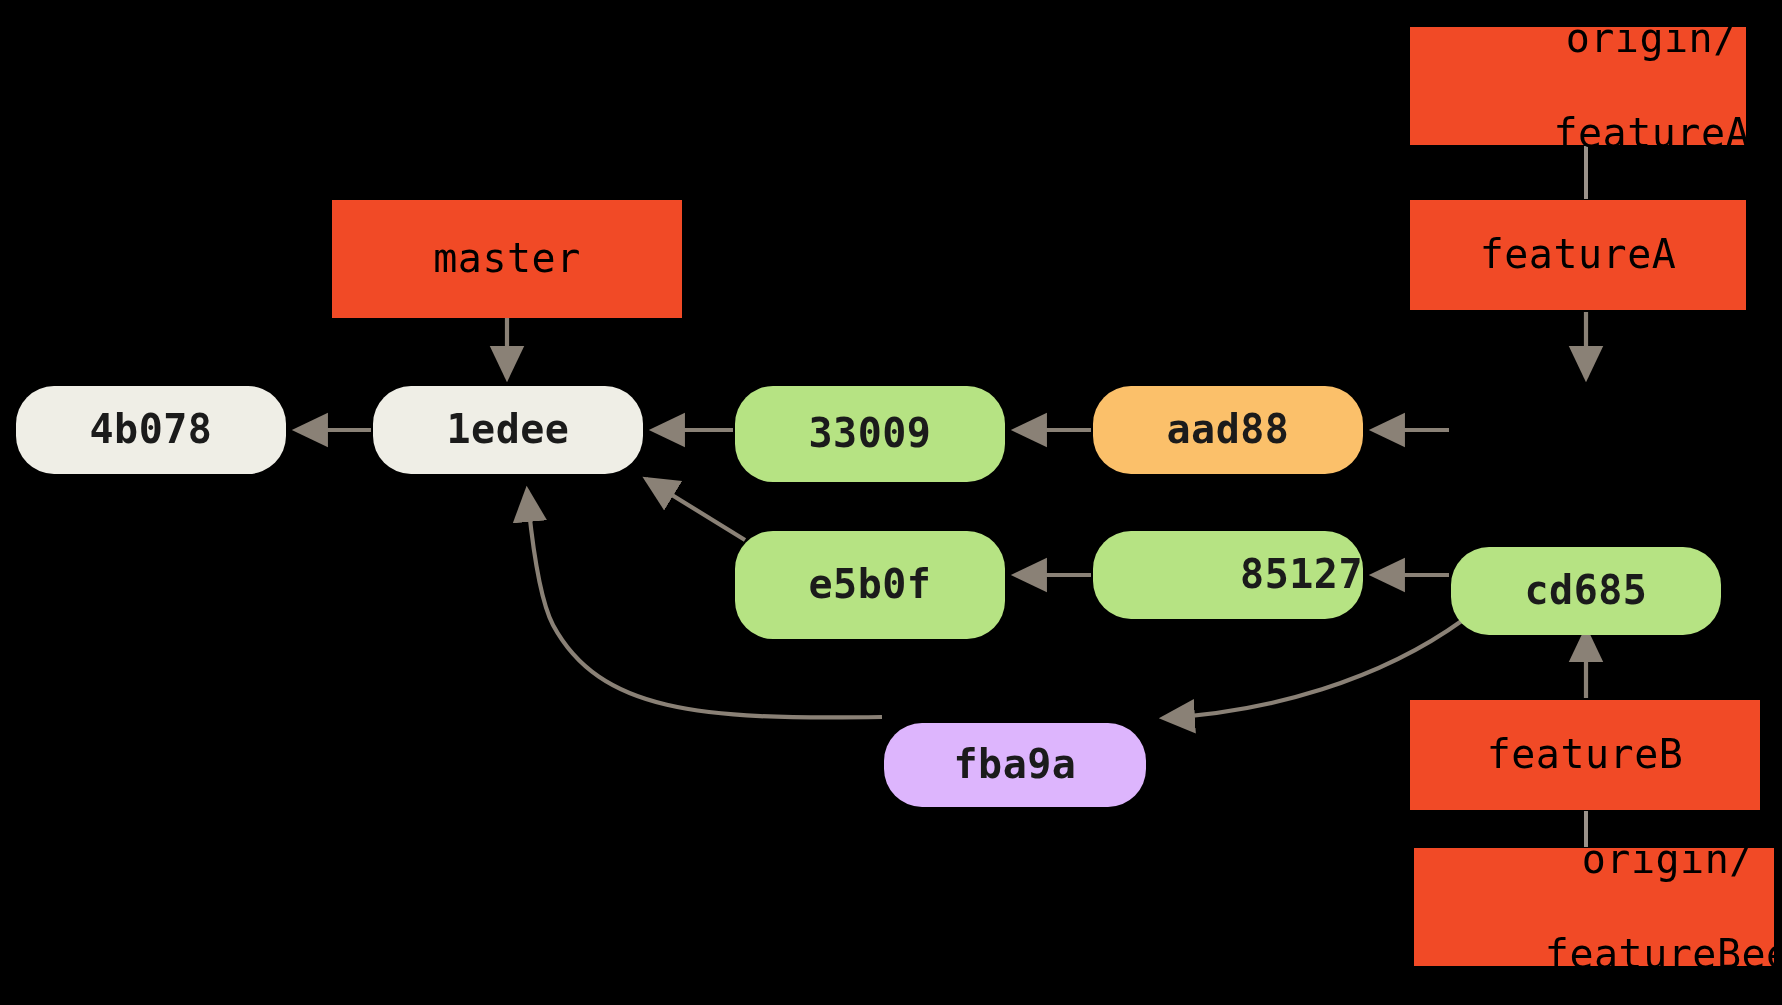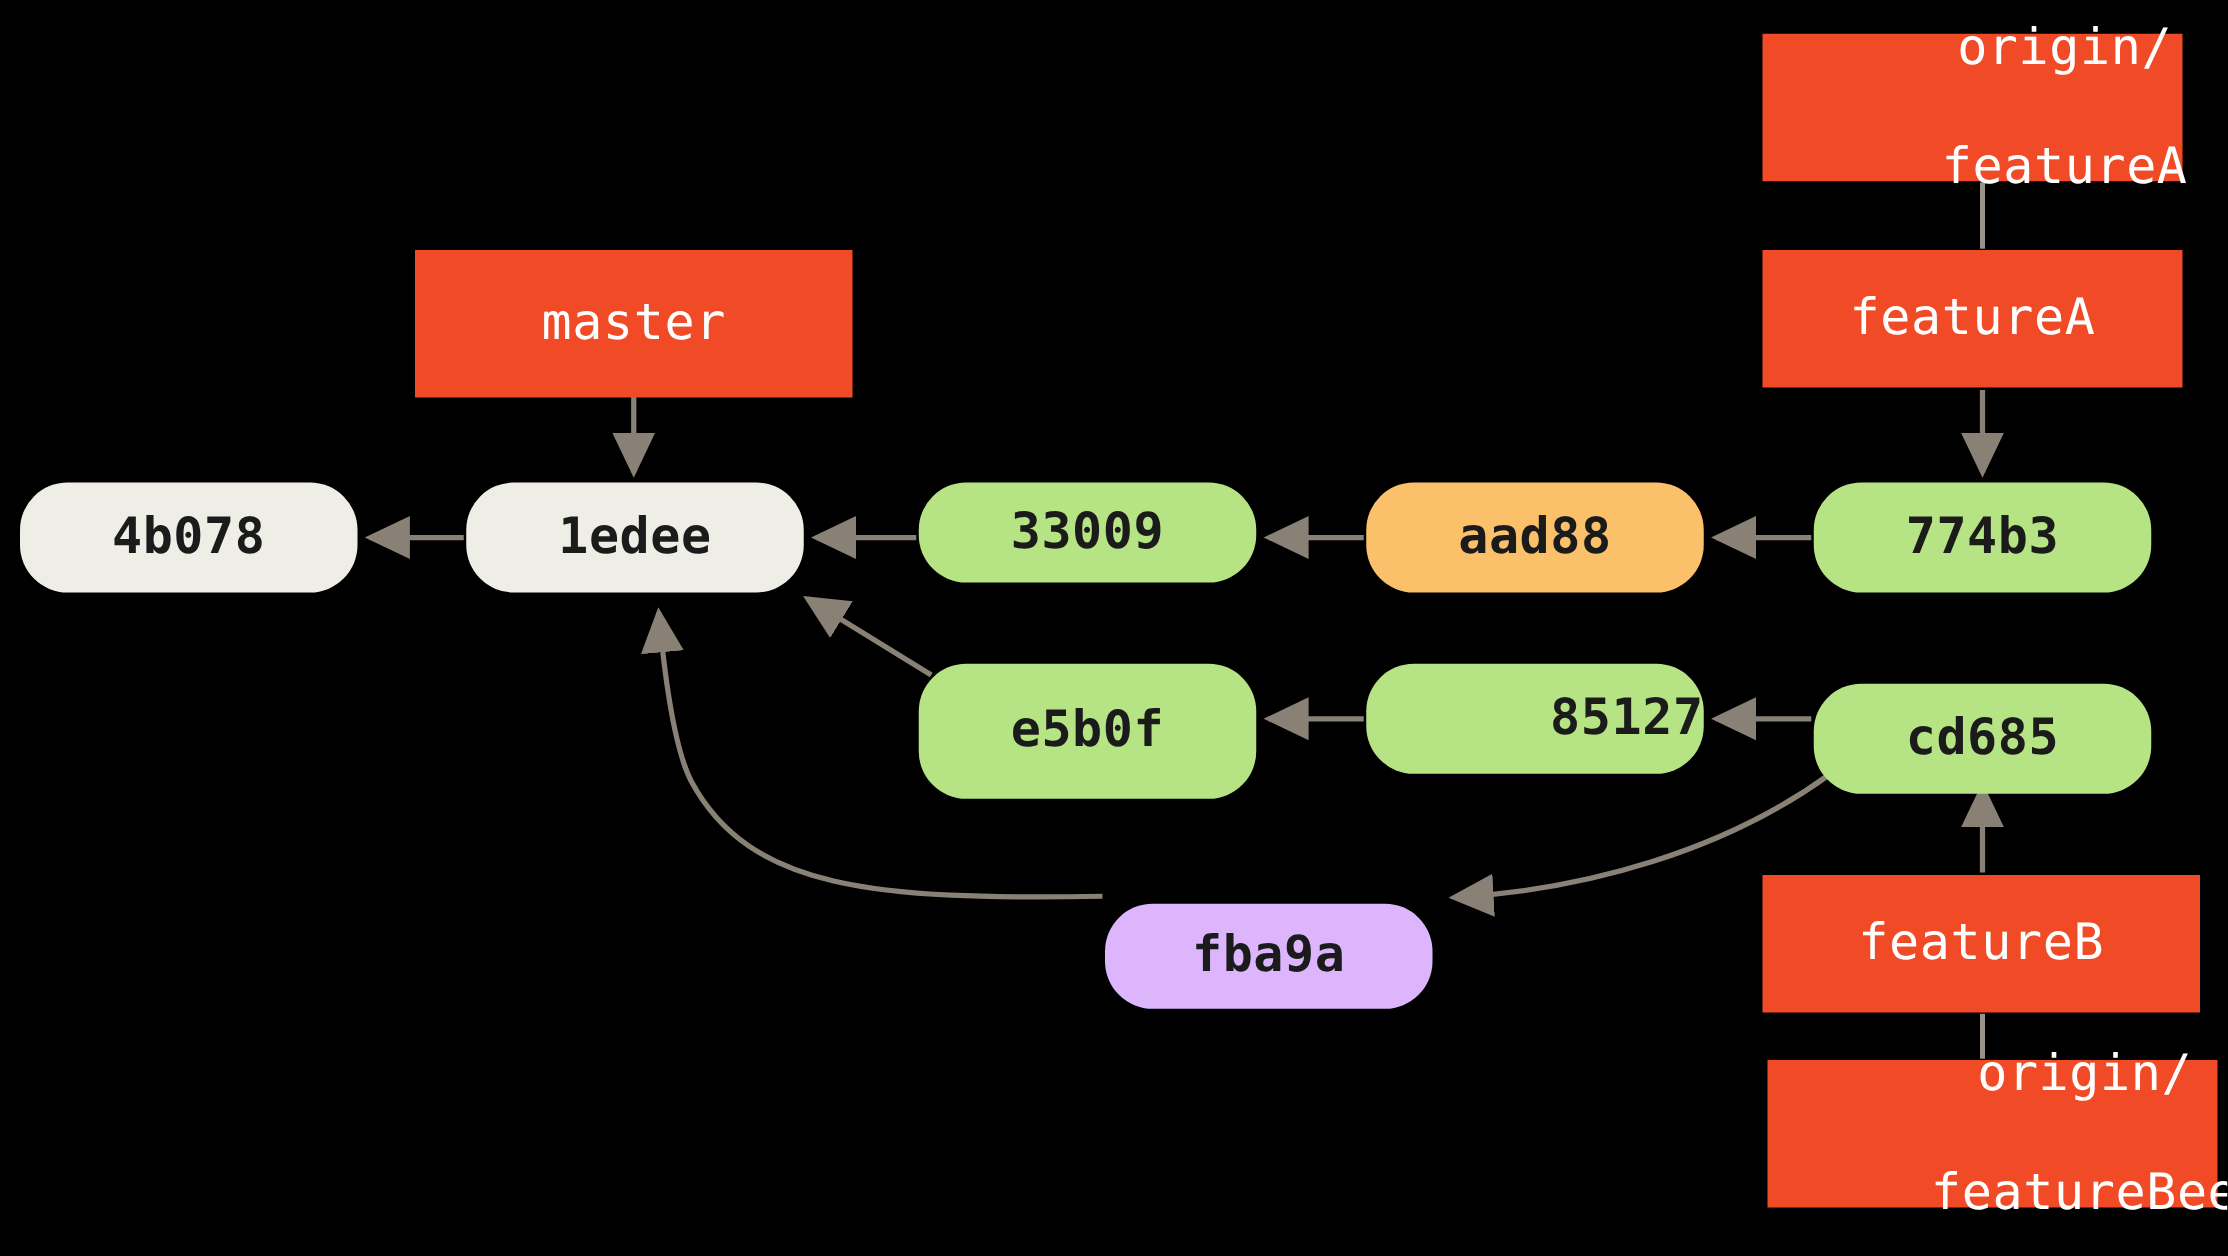--- a/index.html
+++ b/index.html
@@ -39,21 +39,21 @@
   .commit {
     border-radius: 38px;
     color: #1b1b1b;
     font-size: 40px;
     font-family: "DejaVu Sans Mono", "Liberation Mono", monospace;
     letter-spacing: 0.5px;
     font-weight: bold;
   }
   .branch {
     border-radius: 0;
-    color: #ffffff;
+    color: #000000;
     font-size: 40px;
     font-family: "DejaVu Sans Mono", "Liberation Mono", monospace;
     letter-spacing: 0.5px;
   }
 </style>
 </head>
 <body>
 
 <div id="stage">
 
@@ -92,31 +92,28 @@
   </svg>
 
   <div class="node commit" style="left:16px;top:386px;width:270px;height:88px;background:#efeee6;">
     <span>4b078</span>
   </div>
 
   <div class="node commit" style="left:373px;top:386px;width:270px;height:88px;background:#efeee6;">
     <span>1edee</span>
   </div>
 
-  <div class="node commit" style="left:735px;top:386px;width:270px;height:80px;background:#b6e383;">
+  <div class="node commit" style="left:735px;top:386px;width:270px;height:96px;background:#b6e383;">
     <span>33009</span>
   </div>
 
   <div class="node commit" style="left:1093px;top:386px;width:270px;height:88px;background:#fbc06a;">
     <span>aad88</span>
   </div>
 
-  <div class="node commit" style="left:1451px;top:386px;width:270px;height:88px;background:#b6e383;">
-    <span>774b3</span>
-  </div>
 
   <div class="node commit" style="left:735px;top:531px;width:270px;height:108px;background:#b6e383;">
     <span>e5b0f</span>
   </div>
 
   <div class="node commit" style="left:1093px;top:531px;width:270px;height:88px;background:#b6e383;justify-content:flex-end;">
     <span>85127</span>
   </div>
 
   <div class="node commit" style="left:1451px;top:531px;width:270px;height:88px;background:#b6e383;margin-top:16px;">

